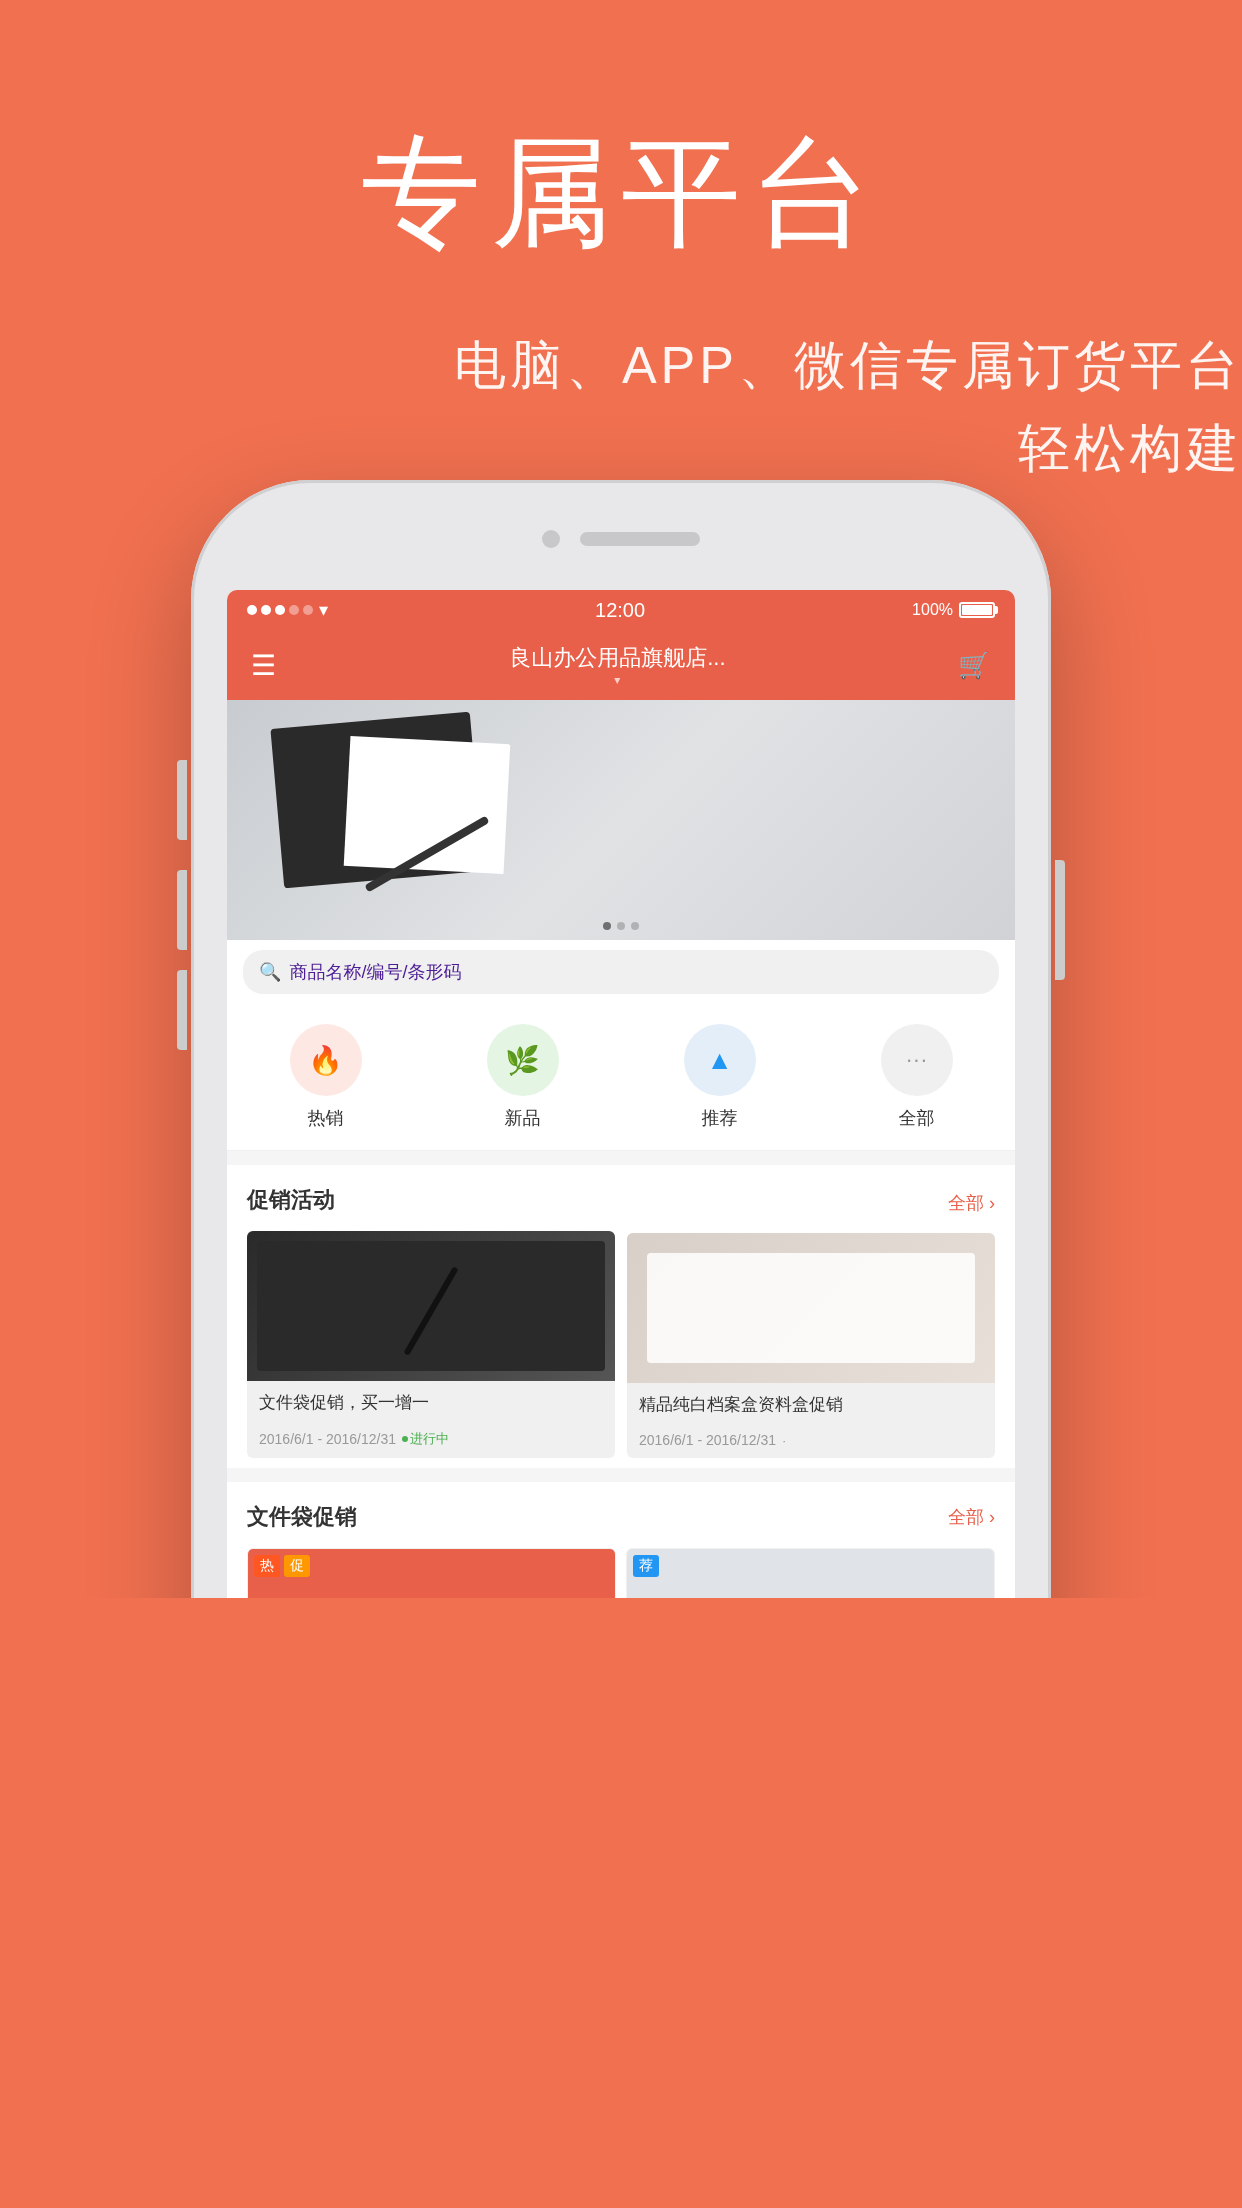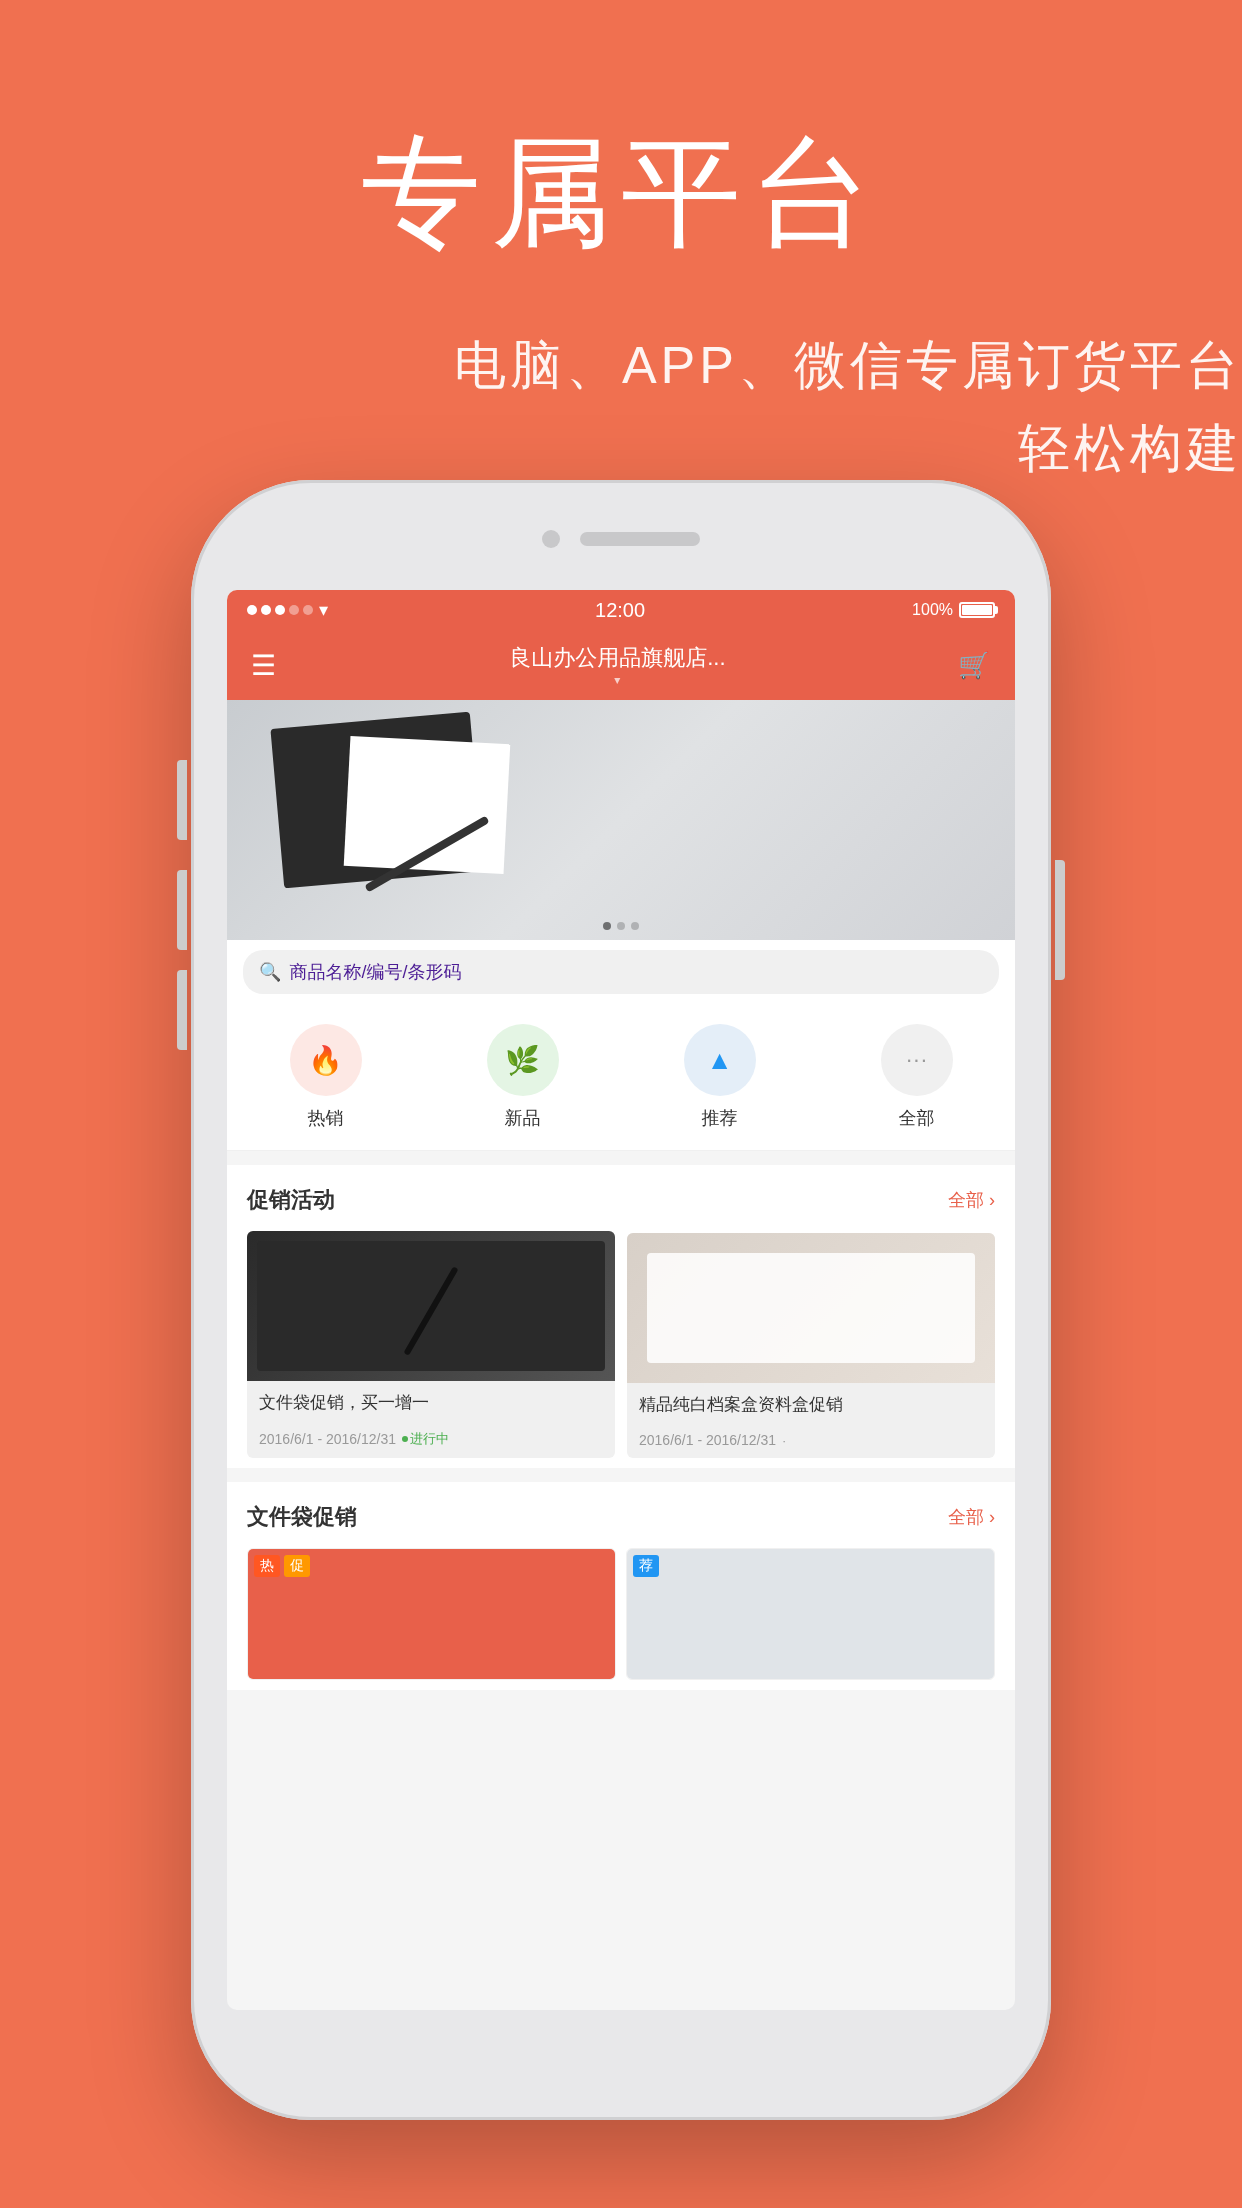--- a/index.html
+++ b/index.html
@@ -336,21 +336,21 @@
 
     
     .section {
       background: white;
       margin-top: 14px;
       padding: 20px 20px 10px;
     }
     .section-header {
       display: flex;
       justify-content: space-between;
-      align-items: center;
+      align-items: flex-end;
       margin-bottom: 16px;
     }
     .section-title {
       font-size: 22px;
       font-weight: 600;
       color: #333;
     }
     .section-more {
       color: #E8604A;
       font-size: 18px;
@@ -496,21 +496,21 @@
       padding: 2px 6px;
       border-radius: 3px;
       position: absolute;
       top: 6px;
       left: 6px;
     }
   </style>
 </head>
 <body>
 
-<div style="width:1242px;height:2208px;background:#F07050;position:relative;overflow:hidden;">
+<div style="width:1242px;height:1598px;background:#F07050;position:relative;overflow:hidden;">
 
   <div class="header-section">
     <div class="main-title">专属平台</div>
     <div class="sub-title">
       <div>电脑、APP、微信专属订货平台</div>
       <div>轻松构建</div>
     </div>
   </div>
 
   <div class="phone-container">

